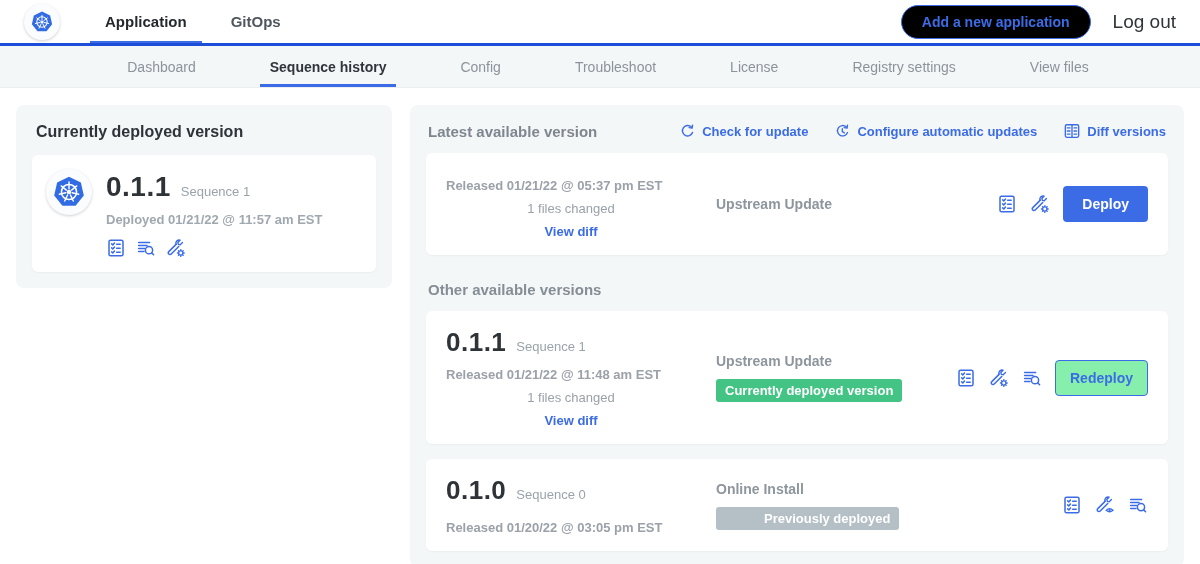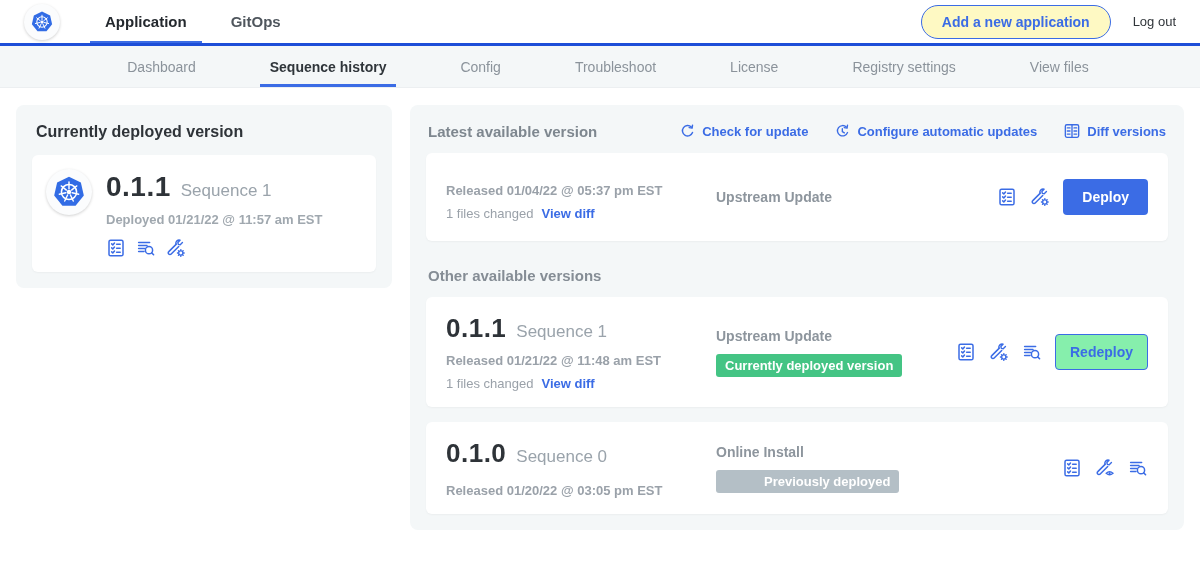--- a/index.html
+++ b/index.html
@@ -10,24 +10,24 @@
   .header { height:46px; display:flex; align-items:stretch; padding:0 24px;
             border-bottom:3px solid #1d4ed8; background:#fff; }
   .logo-wrap { display:flex; align-items:center; margin-right:30px; cursor:pointer; }
   .logo-circle { width:36px; height:36px; border-radius:50%; background:#fbfcfd;
                  box-shadow:0 1px 3px rgba(0,0,0,.18); display:flex; align-items:center; justify-content:center; }
   .hdr-tab { position:relative; display:flex; align-items:center; padding:0 15px; margin-right:14px;
              font-size:15px; font-weight:bold; color:#4f565d; cursor:pointer; }
   .hdr-tab.active { color:#24292e; }
   .hdr-tab.active::after { content:""; position:absolute; left:0; right:0; bottom:0; height:2px; background:#3b6ce5; }
   .hdr-right { margin-left:auto; display:flex; align-items:center; gap:22px; }
-  .add-app-btn { border:1px solid #3b6ce5; color:#3b6ce5; background:#fef9c3; font-weight:bold;
+  .add-app-btn { border:1px solid #3b6ce5; color:#3b6ce5; background:#000000; font-weight:bold;
                  font-size:14px; padding:8px 20px; border-radius:18px; cursor:pointer;
                  font-family:"Liberation Sans", sans-serif; }
-  .logout { font-size:13px; color:#30353a; cursor:pointer; }
+  .logout { font-size:19px; color:#30353a; cursor:pointer; }
 
   
   .subnav { height:42px; background:#f4f7f8; border-bottom:1px solid #eceff1;
             display:flex; justify-content:center; align-items:stretch;padding-left:16px; }
   .sub-tab { display:flex; align-items:center; padding:0 10px; margin:0 27px; font-size:14px;
              color:#8b939b; cursor:pointer; position:relative; }
   .sub-tab.active { color:#2f353a; font-weight:bold; }
   .sub-tab.active::after { content:""; position:absolute; left:0; right:0; bottom:0; height:3px; background:#3b6ce5; }
 
   
@@ -35,39 +35,39 @@
   .panel { background:#f4f7f8; border-radius:8px; }
 
   
   .deployed-panel { width:376px; padding:16px; flex:0 0 auto; }
   .deployed-title { font-size:16px; font-weight:bold; color:#2e3338; margin:2px 0 14px 4px; }
   .white-card { background:#fff; border-radius:6px; box-shadow:0 1px 2px rgba(0,0,0,.04); }
   .deployed-card { padding:14px 16px 14px 14px; display:flex; gap:14px; }
   .dep-info { padding-top:2px; }
   .ver-row { display:flex; align-items:baseline; gap:10px; }
   .ver-big { font-size:28px; font-weight:bold; color:#2e3338; letter-spacing:.5px; }
-  .seq { font-size:17px; color:#9aa3ab; }
+  .seq { font-size:13px; color:#9aa3ab; }
   .muted-line { font-size:13px; color:#a0a8af; font-weight:bold; margin-top:9px; }
   .icon-row { display:flex; align-items:center; gap:10px; margin-top:11px; }
   .aicon { display:inline-flex; cursor:pointer; }
   .aicon svg { display:block; }
 
   
   .versions-panel { flex:1; padding:15px 16px 16px 16px; }
   .panel-head { display:flex; align-items:center; margin:2px 2px 0 2px; }
   .panel-title { font-size:15px; font-weight:bold; color:#7e878f; }
   .head-actions { margin-left:auto; display:flex; align-items:center; gap:26px; }
   .action-link { display:flex; align-items:center; gap:6px; color:#3b6ce5; font-size:13px;
                  font-weight:bold; cursor:pointer; }
 
   .version-card { margin-top:13px; padding:16px 20px; display:flex; align-items:center; min-height:88px; }
   .vc-col1 { flex:0 0 250px; }
   .vc-ver { font-size:26px; font-weight:bold; color:#2e3338; letter-spacing:.5px; }
   .vc-line { font-size:13px; color:#9aa1a9; font-weight:bold; margin-top:9px; }
-  .vc-files { font-size:13px; color:#9aa1a9; font-weight:normal; margin-top:8px; display:flex; gap:8px; align-items:center; }
+  .vc-files { font-size:13px; color:#9aa1a9; font-weight:normal; margin-top:8px; display:flex; gap:8px; align-items:center;flex-direction:column; }
   .view-diff { color:#3b6ce5; font-weight:bold; cursor:pointer; }
   .vc-col2 { flex:1; padding-left:20px; }
   .source { font-size:14px; font-weight:bold; color:#8d959d; }
   .badge { display:inline-block; margin-top:10px; font-size:13px; font-weight:bold; color:#fff;
            padding:4px 9px; border-radius:3px; }
   .badge.green { background:#44c484; }
   .badge.gray  { background:#b4bfc6;padding-left:48px; }
   .vc-col3 { margin-left:auto; display:flex; align-items:center; gap:13px; }
   .btn-deploy { background:#3b6ce5; color:#fff; border:none; font-weight:bold; font-size:14px;
                 padding:10px 19px; border-radius:4px; cursor:pointer; font-family:"Liberation Sans", sans-serif; }
@@ -243,21 +243,21 @@
                 <use href="#i-diff"></use>
               </svg>
             </span>
           <span>Diff versions</span>
         </div>
       </div>
     </div>
 
     <div class="white-card version-card">
       <div class="vc-col1">
-        <div class="vc-line">Released 01/04/22 @ 05:37 pm EST</div>
+        <div class="vc-line">Released 01/21/22 @ 05:37 pm EST</div>
         <div class="vc-files">
           <span>1 files changed</span>
           <span class="view-diff">View diff</span>
         </div>
       </div>
       <div class="vc-col2">
         <div class="source">Upstream Update</div>
       </div>
       <div class="vc-col3">
         <span class="aicon">

